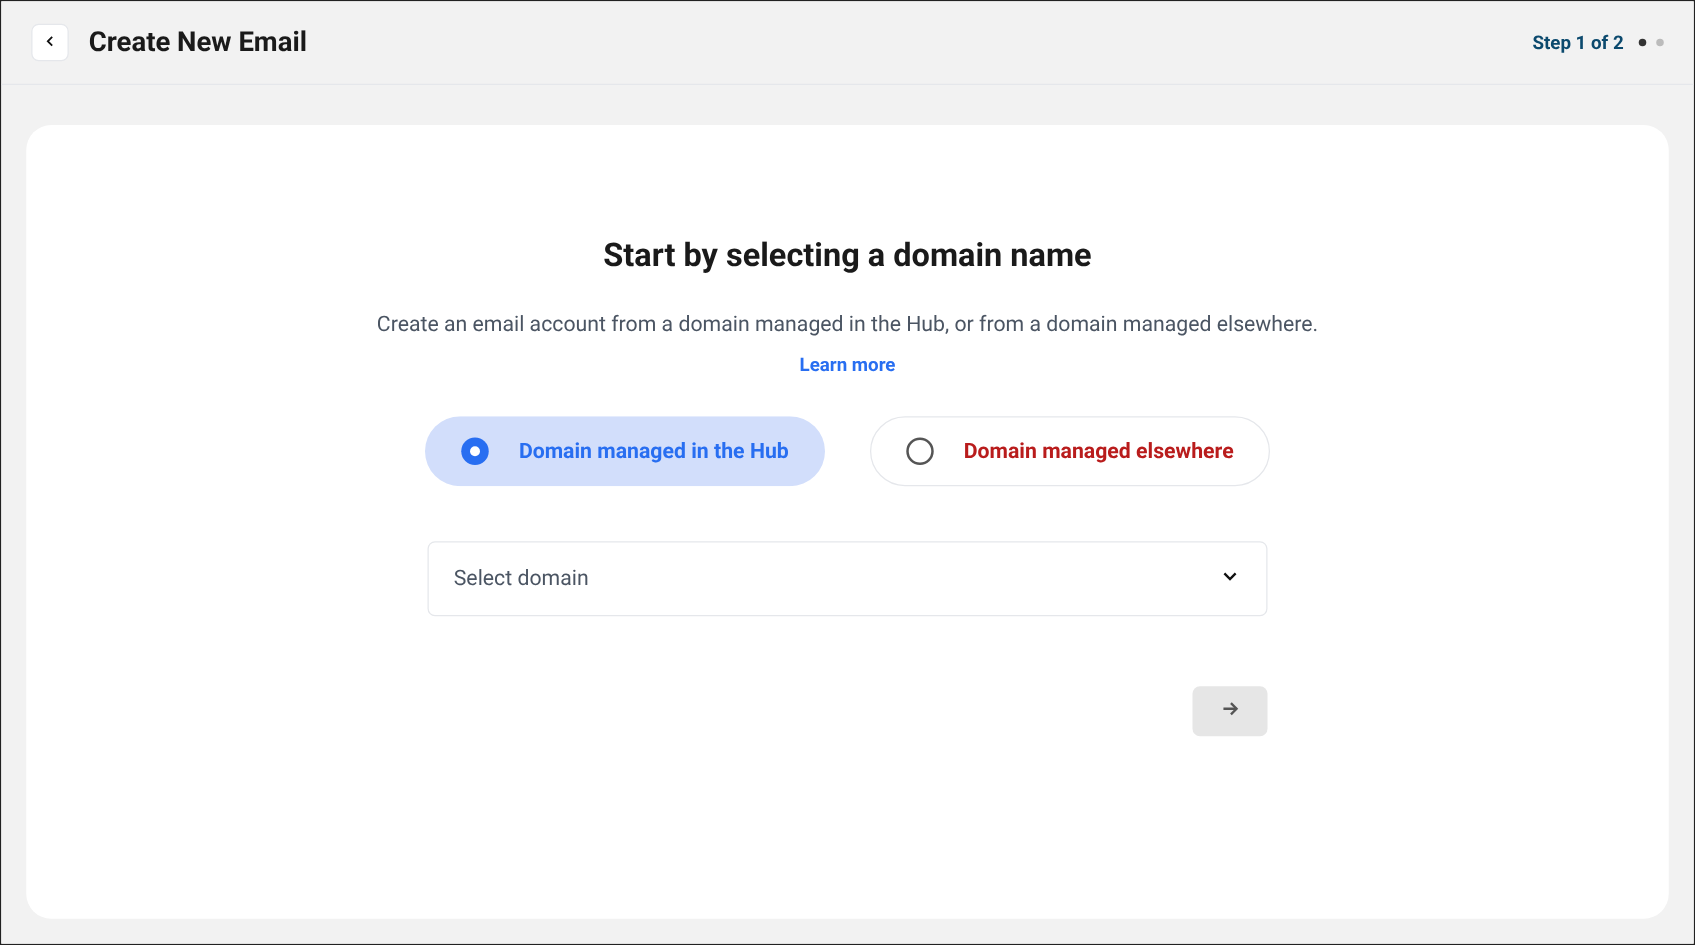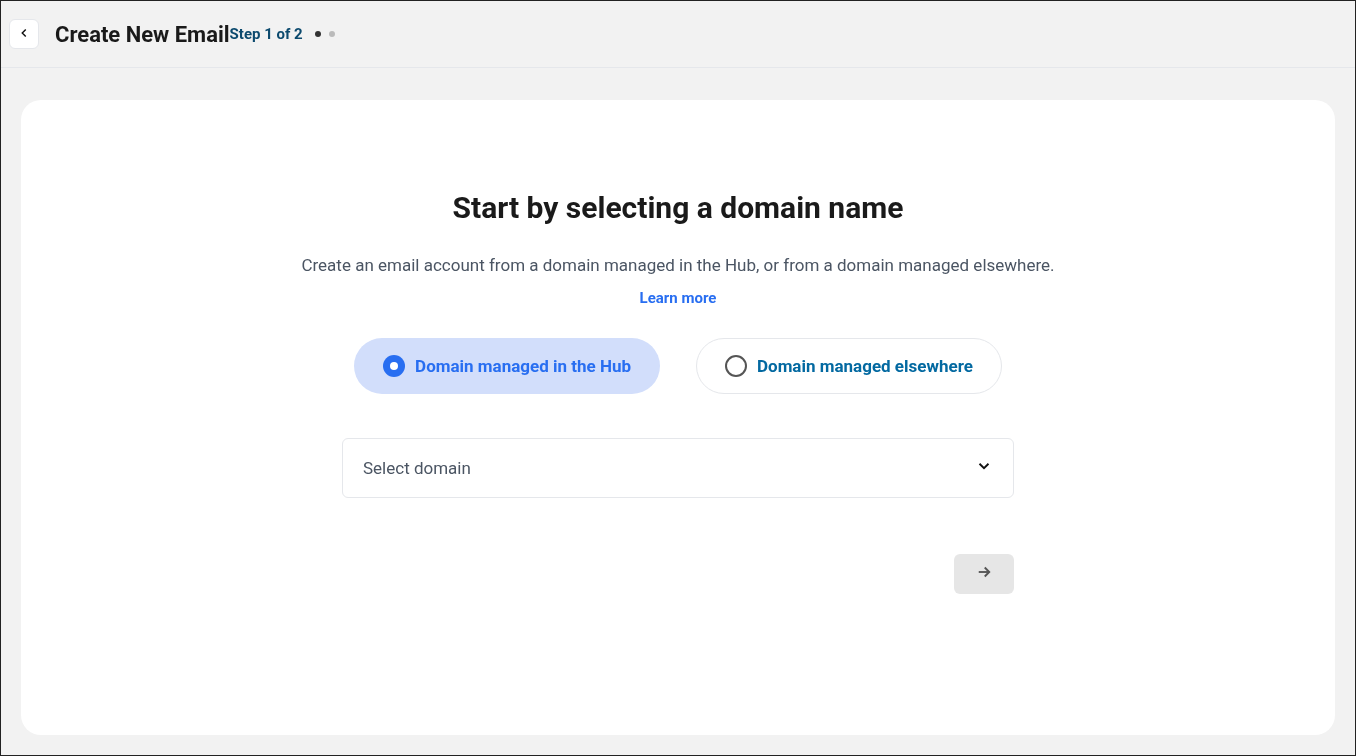--- a/index.html
+++ b/index.html
@@ -7,22 +7,22 @@
     body {
       font-family: -apple-system, BlinkMacSystemFont, "Segoe UI", Roboto, Helvetica, Arial, sans-serif;
       background: #fff;
       border: 1px solid #222;
       display: flex;
       flex-direction: column;
     }
     .header {
       display: flex;
       align-items: center;
-      justify-content: flex-start;
-      padding: 18px 8px;
+      justify-content: space-between;
+      padding: 18px 24px;
       border-bottom: 1px solid #e5e7eb;
       background: #f2f2f2;
     }
     .header-left { display: flex; align-items: center; gap: 16px; }
     .back-btn {
       width: 30px; height: 30px;
       background: #fff;
       border: 1px solid #e5e7eb;
       border-radius: 6px;
       display: flex;
@@ -43,21 +43,21 @@
     .card {
       background: #fff;
       border-radius: 20px;
       height: 100%;
       padding: 90px 40px 40px;
       display: flex;
       flex-direction: column;
       align-items: center;
     }
     .heading {
-      font-size: 30px;
+      font-size: 26px;
       font-weight: 700;
       color: #1a1a1a;
       text-align: center;
       margin-bottom: 24px;
     }
     .subheading {
       font-size: 17px;
       color: #4b5563;
       text-align: center;
       line-height: 1.9;
@@ -69,21 +69,21 @@
       font-weight: 700;
       font-size: 15px;
       text-decoration: none;
       cursor: pointer;
     }
 
     .radio-row { display: flex; gap: 36px; margin-bottom: 44px; }
     .radio-pill {
       display: flex;
       align-items: center;
-      gap: 10px;
+      gap: 24px;
       padding: 16px 28px;
       border-radius: 999px;
       cursor: pointer;
       border: 1px solid transparent;
     }
     .radio-pill.selected { background: #d2defb; }
     .radio-pill.unselected { background: #fff; border: 1px solid #e5e7eb; }
     .radio-circle {
       width: 22px; height: 22px;
       border-radius: 50%;
@@ -97,21 +97,21 @@
       content: "";
       width: 8px; height: 8px;
       border-radius: 50%;
       background: #fff;
     }
     .radio-pill.unselected .radio-circle {
       border: 2px solid #555;
     }
     .radio-label { font-size: 17px; font-weight: 700; }
     .radio-pill.selected .radio-label { color: #286ef1; }
-    .radio-pill.unselected .radio-label { color: #0369a1; }
+    .radio-pill.unselected .radio-label { color: #b91c1c; }
 
     .form-area { width: 672px; }
     .select-box {
       width: 100%;
       border: 1px solid #e5e7eb;
       border-radius: 6px;
       padding: 18px 20px;
       display: flex;
       align-items: center;
       justify-content: space-between;

